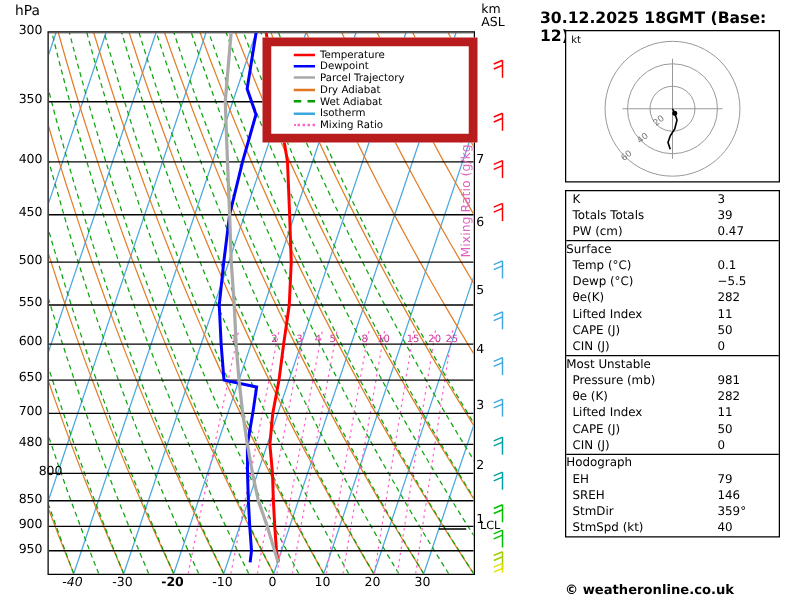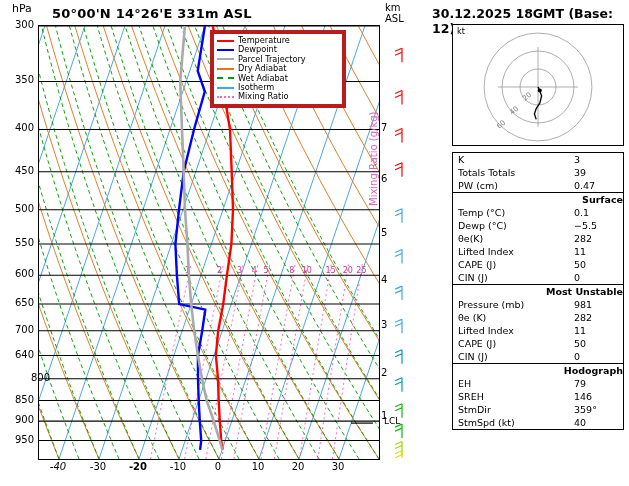--- a/index.html
+++ b/index.html
@@ -14,43 +14,42 @@
   
   #plot{left:38px;top:25px;width:340px;height:433px;border:1px solid #000;background:#fff;overflow:hidden;}
   #plot svg{position:absolute;left:0;top:0;}
   .ytick{position:absolute;right:342px;font-size:10px;color:#000;text-align:right;width:30px;}
   .xtick{position:absolute;top:460px;font-size:10px;color:#000;text-align:center;width:40px;}
   #xaxis-title{left:112px;top:472px;font-size:11px;color:#000;}
   
   .kmtick{position:absolute;left:381px;font-size:10px;color:#000;}
   #mixlabel{position:absolute;left:368px;top:206px;font-size:10px;color:#e060c0;transform:rotate(-90deg);transform-origin:left top;white-space:nowrap;}
   
-  #legend{left:210px;top:30px;width:122px;background:#ffffff;border:4px solid #b91c1c;padding:2px 3px;font-size:8.2px;line-height:9.4px;color:#000;}
+  #legend{left:210px;top:30px;width:122px;background:#ffffff;border:7px solid #b91c1c;padding:2px 18px;font-size:8.2px;line-height:9.4px;color:#000;}
   #legend .row{display:flex;align-items:center;height:9.4px;}
   #legend .sw{width:17px;height:0;border-top-width:2px;border-top-style:solid;margin-right:4px;}
   
   #hodo{left:452px;top:24px;width:170px;height:120px;border:1px solid #000;background:#fff;}
   #hodo .kt{position:absolute;left:4px;top:2px;font-size:8px;color:#000;}
   
   #stats{left:452px;top:152px;width:170px;border:1px solid #000;background:#fff;font-size:9.5px;color:#000;}
   #stats .line{display:flex;justify-content:space-between;padding:0 5px;height:13px;line-height:13px;}
   #stats .line span:first-child{white-space:nowrap;}
   #stats .line span:last-child{min-width:44px;text-align:left;}
   #stats .sep{border-top:1px solid #000;}
-  #stats .hdr{text-align:right;height:13px;line-height:13px;font-weight:bold;}
+  #stats .hdr{text-align:left;height:13px;line-height:13px;}
   #credit{left:452px;top:466px;font-size:10.5px;color:#000;font-weight:bold;}
   .wind-barbs{left:384px;top:25px;width:44px;height:433px;}
 </style>
 </head>
 <body>
 
 <div class="root">
 
   <div class="abs" id="hpa-label">hPa</div>
-  <div class="abs" id="title">50°00'N  14°26'E  331m ASL</div>
   <div class="abs" id="km-label">
     <div>km</div>
     <div>ASL</div>
   </div>
   <div class="abs" id="date-label">30.12.2025 18GMT (Base: 12)</div>
 
   <div class="abs" id="plot">
     <svg id="skewt-svg" width="340" height="433">
         <line x1="-180" y1="433" x2="-34.139999999999986" y2="0" stroke="#4aa8e0" stroke-width="1"></line>
         <line x1="-140" y1="433" x2="5.860000000000014" y2="0" stroke="#4aa8e0" stroke-width="1"></line>
@@ -159,21 +158,21 @@
   <div id="ylabels">
       <div class="ytick" style="top: 19px; left: 4px; width: 30px;">300</div>
       <div class="ytick" style="top: 74.4392px; left: 4px; width: 30px;">350</div>
       <div class="ytick" style="top: 122.463px; left: 4px; width: 30px;">400</div>
       <div class="ytick" style="top: 164.823px; left: 4px; width: 30px;">450</div>
       <div class="ytick" style="top: 202.715px; left: 4px; width: 30px;">500</div>
       <div class="ytick" style="top: 236.992px; left: 4px; width: 30px;">550</div>
       <div class="ytick" style="top: 268.285px; left: 4px; width: 30px;">600</div>
       <div class="ytick" style="top: 297.072px; left: 4px; width: 30px;">650</div>
       <div class="ytick" style="top: 323.724px; left: 4px; width: 30px;">700</div>
-      <div class="ytick" style="top: 348.537px; left: 4px; width: 30px;">640</div>
+      <div class="ytick" style="top: 348.537px; left: 4px; width: 30px;">480</div>
       <div class="ytick" style="top: 371.748px; left: 20px; width: 30px;">800</div>
       <div class="ytick" style="top: 393.551px; left: 4px; width: 30px;">850</div>
       <div class="ytick" style="top: 414.108px; left: 4px; width: 30px;">900</div>
       <div class="ytick" style="top: 433.553px; left: 4px; width: 30px;">950</div>
     </div>
 
   <div id="xlabels">
       <div class="xtick" style="left: 38px; top: 461px; font-style: italic;">-40</div>
       <div class="xtick" style="left: 78px; top: 461px;">-30</div>
       <div class="xtick" style="left: 118px; top: 461px; font-weight: bold;">-20</div>
@@ -389,13 +388,14 @@
       <div class="line">
         <span>StmDir</span>
         <span>359°</span>
       </div>
       <div class="line">
         <span>StmSpd (kt)</span>
         <span>40</span>
       </div>
     </div>
 
+  <div class="abs" id="credit">© weatheronline.co.uk</div>
 </div>
 
 </body></html>

